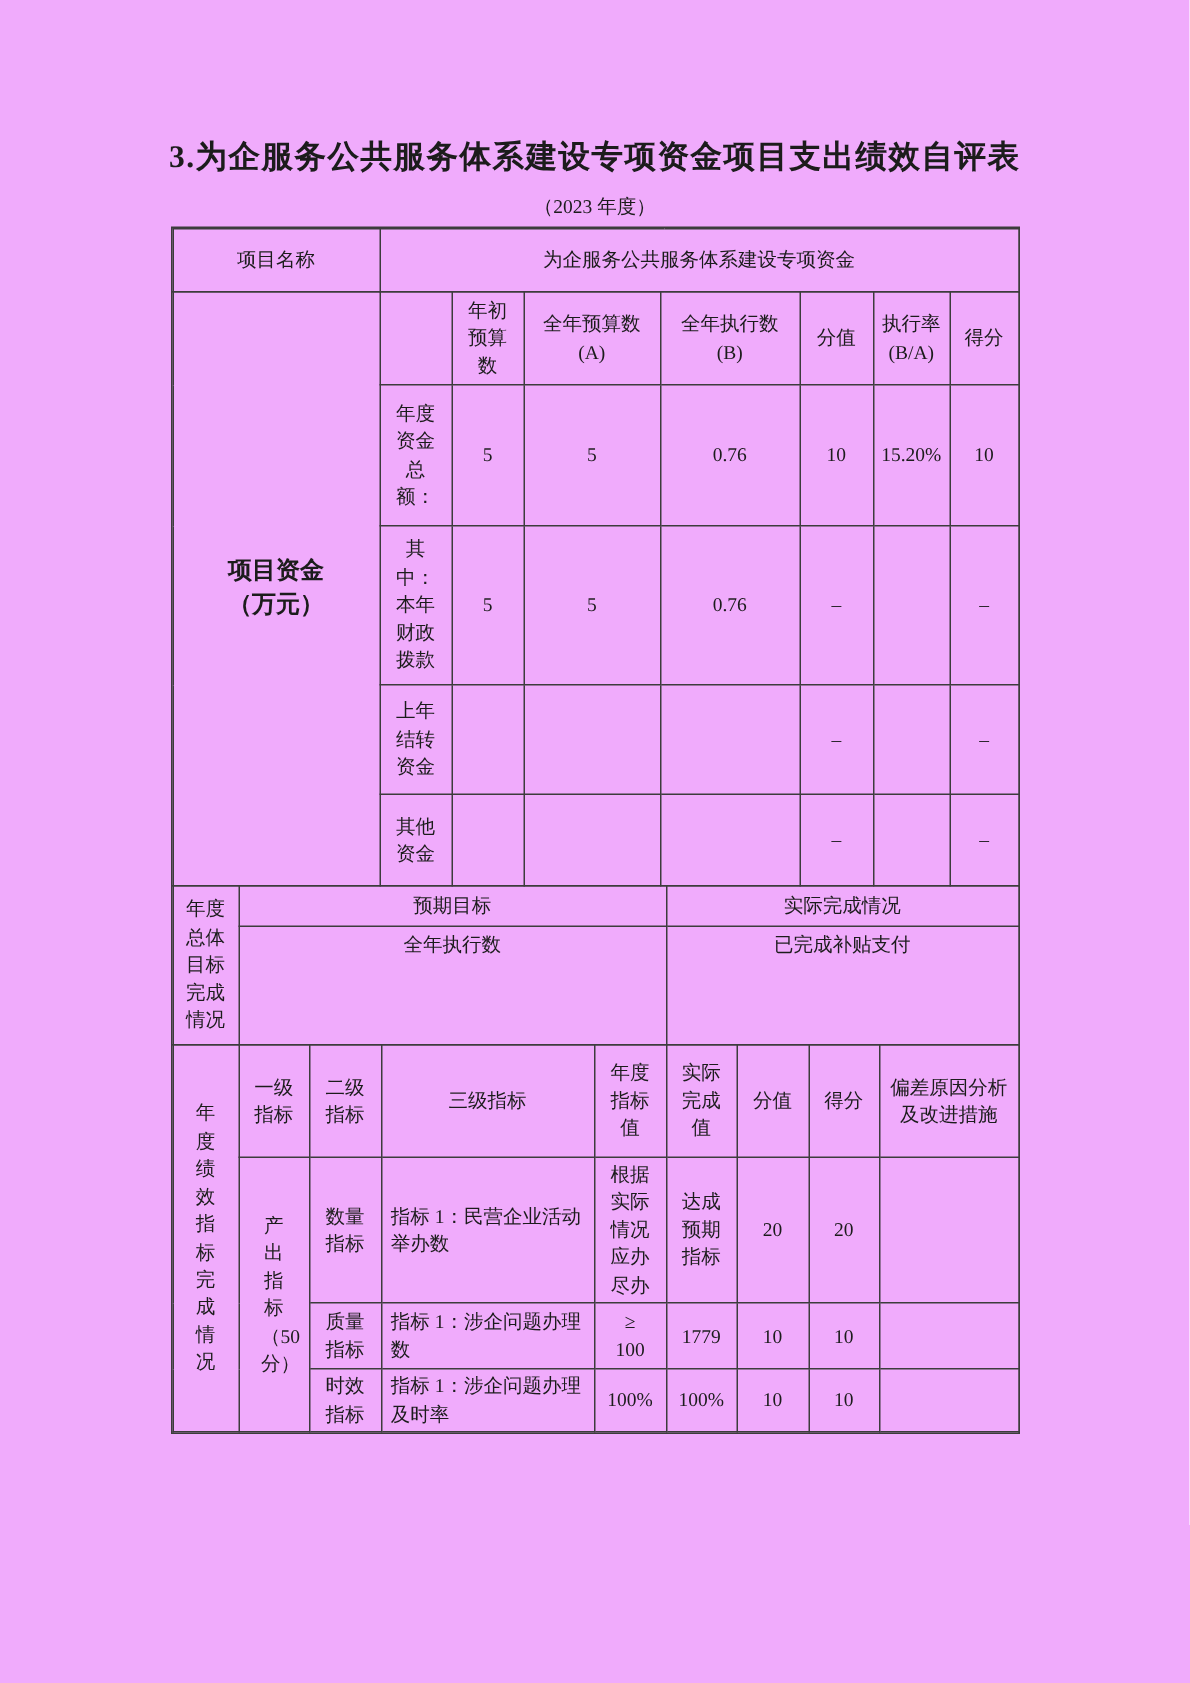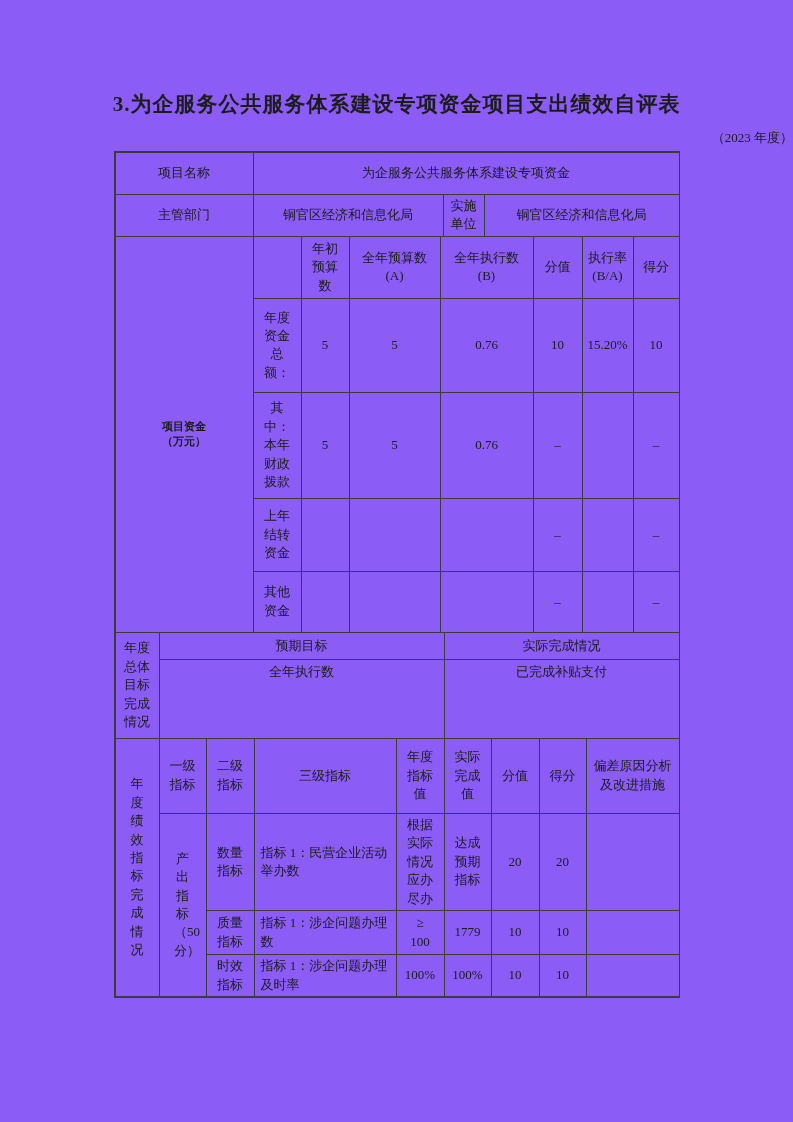--- a/index.html
+++ b/index.html
@@ -2,21 +2,21 @@
 <html><head>
 <meta charset="utf-8">
 <style>
   * { box-sizing: border-box; }
   html, body { margin: 0; padding: 0; background: #ffffff; }
   .page {
     position: relative;
     width: 793px;
     height: 1122px;
     margin: 0 auto;
-    background: #8b5cf6;
+    background: #f0abfc;
     font-family: "Liberation Serif", "DejaVu Serif", serif;
     color: #1c1c1c;
     overflow: hidden;
   }
   .doc-title {
     margin: 0;
     padding-top: 90px;
     text-align: center;
     font-size: 21px;
     font-weight: 600;
@@ -26,21 +26,21 @@
   .table-title {
     margin: 16px 0 0 0;
     text-align: center;
     font-size: 22px;
     font-weight: 700;
     letter-spacing: 1px;
     font-family: "Liberation Sans", "DejaVu Sans", sans-serif;
   }
   .period {
     margin-top: 11px;
-    text-align: right;
+    text-align: center;
     font-size: 13px;
   }
   .sheet {
     width: 566px;
     margin: 4px auto 0 auto;
     border: 1px solid #3c3c3c;
   }
   table {
     width: 100%;
     border-collapse: collapse;
@@ -56,21 +56,21 @@
     vertical-align: middle;
     padding: 2px 2px;
     white-space: pre-line;
     overflow: visible;
   }
   .left  { text-align: left; padding-left: 6px; padding-right: 4px; }
   .top   { vertical-align: top; padding-top: 3px; }
   .bold-head {
     font-weight: 700;
     font-family: "Liberation Sans", "DejaVu Sans", sans-serif;
-    font-size: 11px;
+    font-size: 16px;
   }
   .narrow {
     display: inline-block;
     width: 17px;
     text-align: center;
   }
   
   .rh25 { height: 42px; }
   .rh40 { height: 40px; }
   .rh62 { height: 62px; }
@@ -99,27 +99,20 @@
       <colgroup>
         <col style="width:138px">
           <col style="width:190px">
           <col style="width:41px">
           <col style="width:195px">
       </colgroup>
       <tbody>
           <tr class="rh25">
         <td>项目名称</td>
         <td colspan="3">为企服务公共服务体系建设专项资金</td>
-      </tr>
-      <tr class="rh40">
-        <td>主管部门</td>
-        <td>铜官区经济和信息化局</td>
-        <td>实施
-单位</td>
-        <td>铜官区经济和信息化局</td>
       </tr>
     </tbody>
       </table>
 
     <table>
       <colgroup>
         <col style="width:138px">
           <col style="width:48px">
           <col style="width:48px">
           <col style="width:91px">

